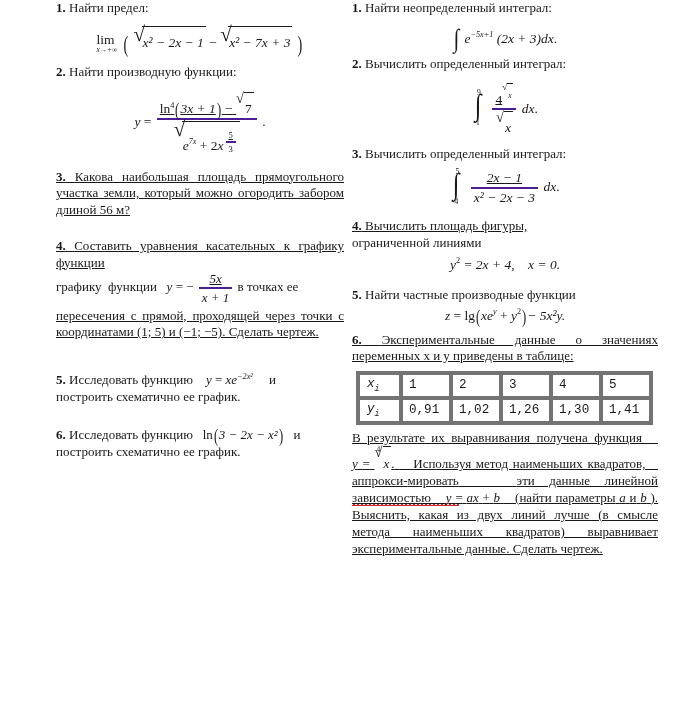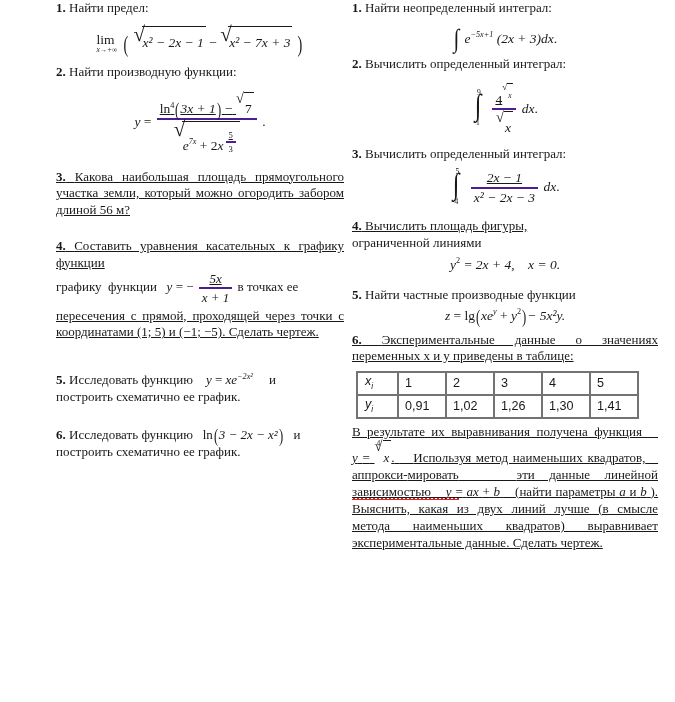--- a/index.html
+++ b/index.html
@@ -50,21 +50,21 @@
 
   
   .intg{display:inline-block;position:relative;vertical-align:middle;margin-right:2px;width:13px;height:34px;}
   .intg>.s{position:absolute;left:2px;top:-2px;font-size:30px;font-style:normal;line-height:1;font-family:"Liberation Serif","DejaVu Serif",serif;transform:scaleX(.8);}
   .intg>.up{position:absolute;left:5px;top:-4px;font-size:7.6px;font-style:normal;}
   .intg>.lo{position:absolute;left:4px;bottom:-1px;font-size:7.6px;font-style:normal;}
   .intp{display:inline-block;font-size:26px;font-style:normal;line-height:0;vertical-align:-5px;transform:scaleX(.8);margin-right:1px;}
 
   
   table.dt{border-collapse:collapse;margin:6px 0 4px 4px;}
-  table.dt td{border:2px solid #737373;font-size:12.6px;height:18px;padding:1px 6px 2px 6px;font-family:Liberation Sans, sans-serif;}
+  table.dt td{border:4px solid #737373;font-size:12.6px;height:18px;padding:1px 6px 2px 6px;font-family:Liberation Mono, monospace;}
   table.dt td.hdr{font-style:italic;width:26px;padding-left:7px;}
   table.dt td.v{width:34px;}
 
   .sq{ background-image:
       linear-gradient(45deg,transparent 40%,#d32626 40%,#d32626 60%,transparent 60%),
       linear-gradient(-45deg,transparent 40%,#d32626 40%,#d32626 60%,transparent 60%);
       background-size:4px 3px;background-repeat:repeat-x;background-position:0 100%;
       padding-bottom:18px;}
   .nb{white-space:nowrap;}
 </style>

